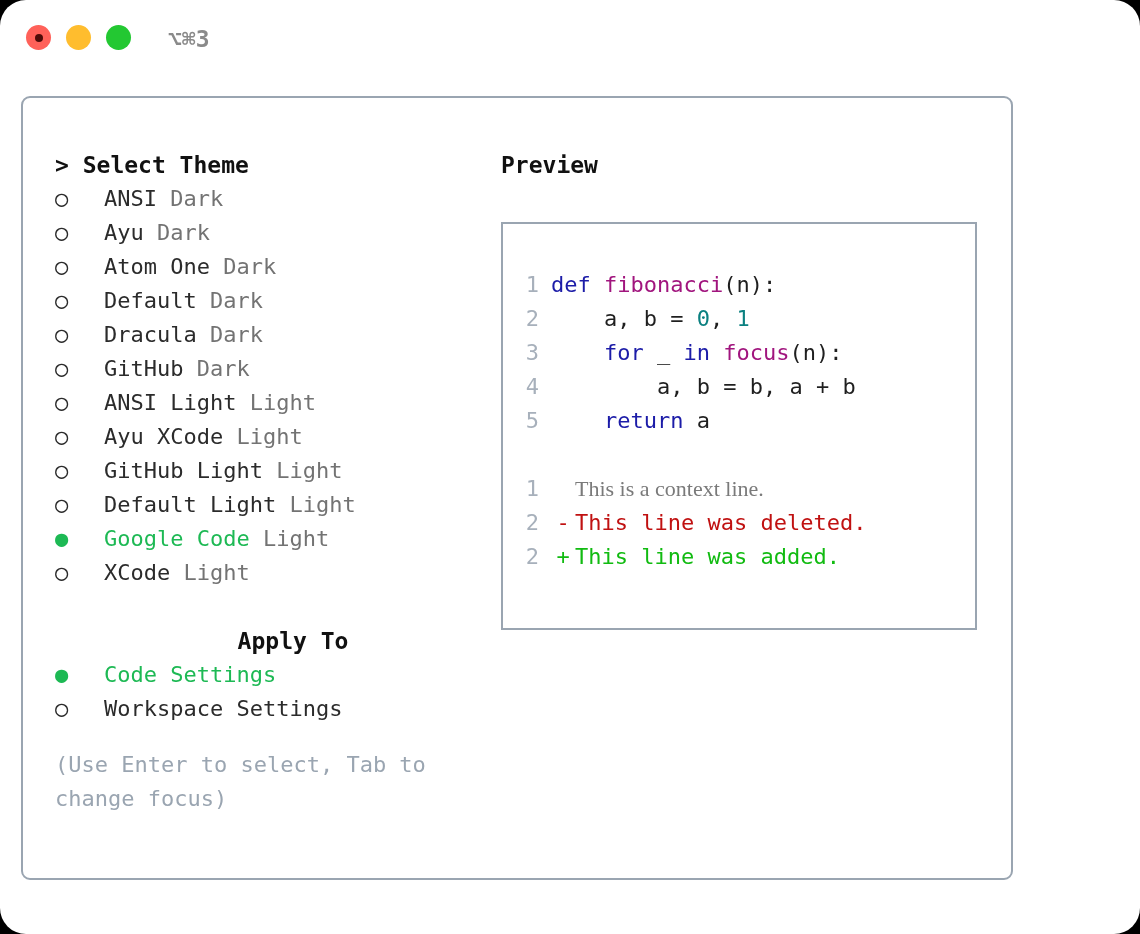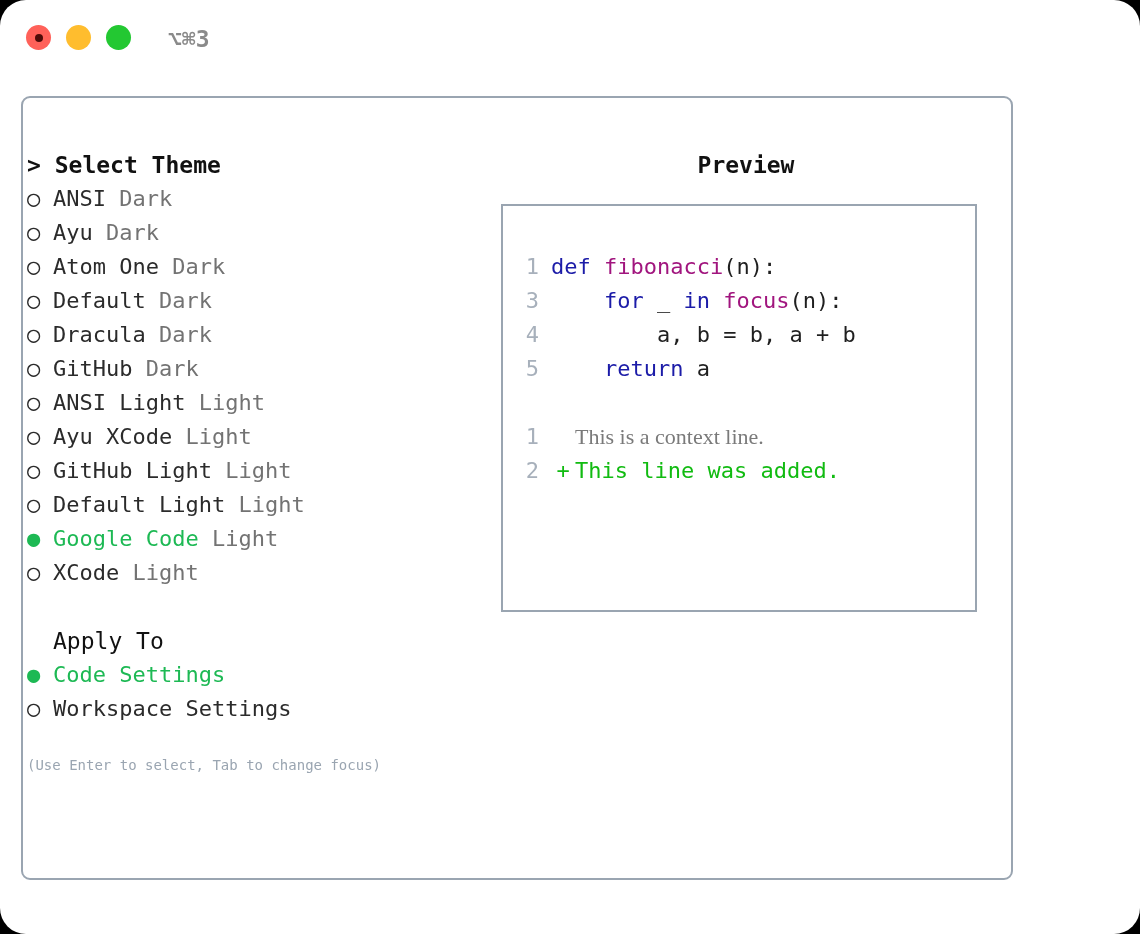--- a/index.html
+++ b/index.html
@@ -78,85 +78,85 @@
     height: 784px;
     border: 2px solid #9aa5b1;
     border-radius: 9px;
     box-sizing: border-box;
     background: #ffffff;
   }
 
   
   .left-col {
     position: absolute;
-    left: 4px;
+    left: 32px;
     top: 50px;
     width: 450px;
   }
 
   .section-head {
     font-size: 23px;
     font-weight: bold;
     color: #111111;
     line-height: 34px;
     white-space: pre;
     height: 34px;
   }
   .section-head.plain {
-    font-weight: normal;
+    font-weight: bold;
+    text-align: center;
   }
 
   .opt-row {
     font-size: 22px;
     line-height: 34px;
     height: 34px;
     color: #2b2b2b;
     white-space: pre;
     display: block;
   }
   .bullet {
     display: inline-block;
     width: 26px;
     color: #2b2b2b;
   }
   .opt-row.selected .bullet { color: #1db954; }
   .opt-row.selected .opt-label { color: #1db954; }
-  .opt-label { color: #2b2b2b; }
+  .opt-label { color: #2b2b2b; margin-left: 23px; }
   .opt-tag {
     color: #737373;
   }
 
   .spacer-sm { height: 34px; }
   .spacer-xs { height: 22px; }
 
   .hint {
-    font-size: 14px;
+    font-size: 22px;
     line-height: 34px;
     color: #9aa5b1;
     white-space: pre-wrap;
     width: 400px;
   }
 
   
   .right-col {
     position: absolute;
     left: 478px;
     top: 50px;
     width: 490px;
   }
   .preview-title {
     font-size: 23px;
     font-weight: bold;
     color: #111111;
     line-height: 34px;
     height: 34px;
-    text-align: center;
   }
   .preview-box {
-    margin-top: 22px;
+    margin-top: 40px;
     width: 476px;
     height: 408px;
     border: 2px solid #9aa5b1;
     box-sizing: border-box;
     background: #ffffff;
     padding: 44px 0 0 0;
   }
 
   .code-line {
     font-size: 22px;
@@ -232,26 +232,28 @@
       <div class="spacer-xs"></div>
 
       <div class="hint">(Use Enter to select, Tab to change focus)</div>
     </div>
 
     <div class="right-col">
       <div class="preview-title">Preview</div>
       <div class="preview-box">
         <div id="code-block">
             <div class="code-line"><span class="lineno">1</span><span class="kw">def</span><span class="pl"> </span><span class="fn">fibonacci</span><span class="pl">(n):</span></div>
+            <div class="code-line"><span class="lineno">2</span><span class="pl">    a, b = </span><span class="num">0</span><span class="pl">, </span><span class="num">1</span></div>
             <div class="code-line"><span class="lineno">3</span><span class="pl">    </span><span class="kw">for</span><span class="pl"> _ </span><span class="kw">in</span><span class="pl"> </span><span class="fn">focus</span><span class="pl">(n):</span></div>
             <div class="code-line"><span class="lineno">4</span><span class="pl">        a, b = b, a + b</span></div>
             <div class="code-line"><span class="lineno">5</span><span class="pl">    </span><span class="kw">return</span><span class="pl"> a</span></div>
           </div>
         <div class="diff-gap"></div>
         <div id="diff-block">
             <div class="code-line"><span class="lineno">1</span><span class="mark d-ctx"> </span><span class="d-ctx">This is a context line.</span></div>
+            <div class="code-line"><span class="lineno">2</span><span class="mark d-del">-</span><span class="d-del">This line was deleted.</span></div>
             <div class="code-line"><span class="lineno">2</span><span class="mark d-add">+</span><span class="d-add">This line was added.</span></div>
           </div>
       </div>
     </div>
 
   </div>
 </div>
 
 </body></html>

